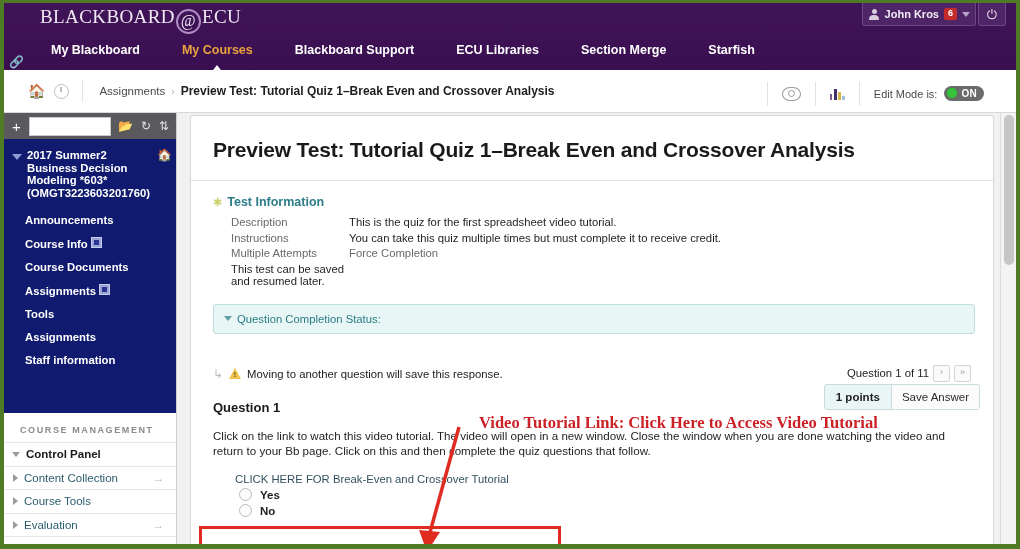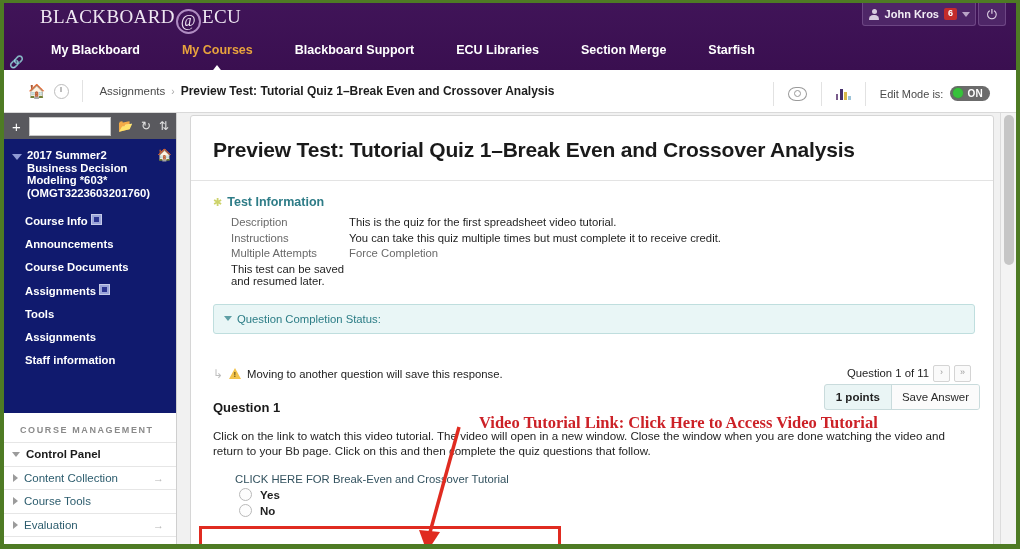--- a/index.html
+++ b/index.html
@@ -216,21 +216,21 @@
     gap: 6px;
     padding-left: 16px;
     font-size: 11.5px;
   }
   .crumb-link { color: #4b4b4b; }
   .crumb-sep { color: #a9a9a9; font-size: 10px; }
   .crumb-cur { color: #1d1d1d; font-weight: bold; font-size: 12px; }
 
   .crumb-right {
     position: absolute;
-    right: 12px;
+    right: 18px;
     top: 0;
     height: 47px;
     display: flex;
     align-items: center;
   }
   .cr-cell {
     height: 24px;
     display: flex;
     align-items: center;
     justify-content: center;
@@ -776,22 +776,22 @@
 
       <div class="sb-menu">
         <div class="sb-course">
           <span class="sb-caret-d"></span>
           <span class="sb-course-title">
             <span>2017 Summer2 Business Decision Modeling *603* (OMGT3223603201760)</span>
             <span class="sb-home-ico">🏠</span>
           </span>
         </div>
 
+        <a class="sb-link"><span>Announcements</span></a>
         <a class="sb-link"><span>Course Info</span><span class="pgbadge"></span></a>
-        <a class="sb-link"><span>Announcements</span></a>
         <a class="sb-link"><span>Course Documents</span></a>
         <a class="sb-link"><span>Assignments</span><span class="pgbadge"></span></a>
         <a class="sb-link"><span>Tools</span></a>
         <a class="sb-link"><span>Assignments</span></a>
         <a class="sb-link"><span>Staff information</span></a>
       </div>
 
       <div class="sb-mgmt">
         <div class="sb-mgmt-title">COURSE MANAGEMENT</div>
 

